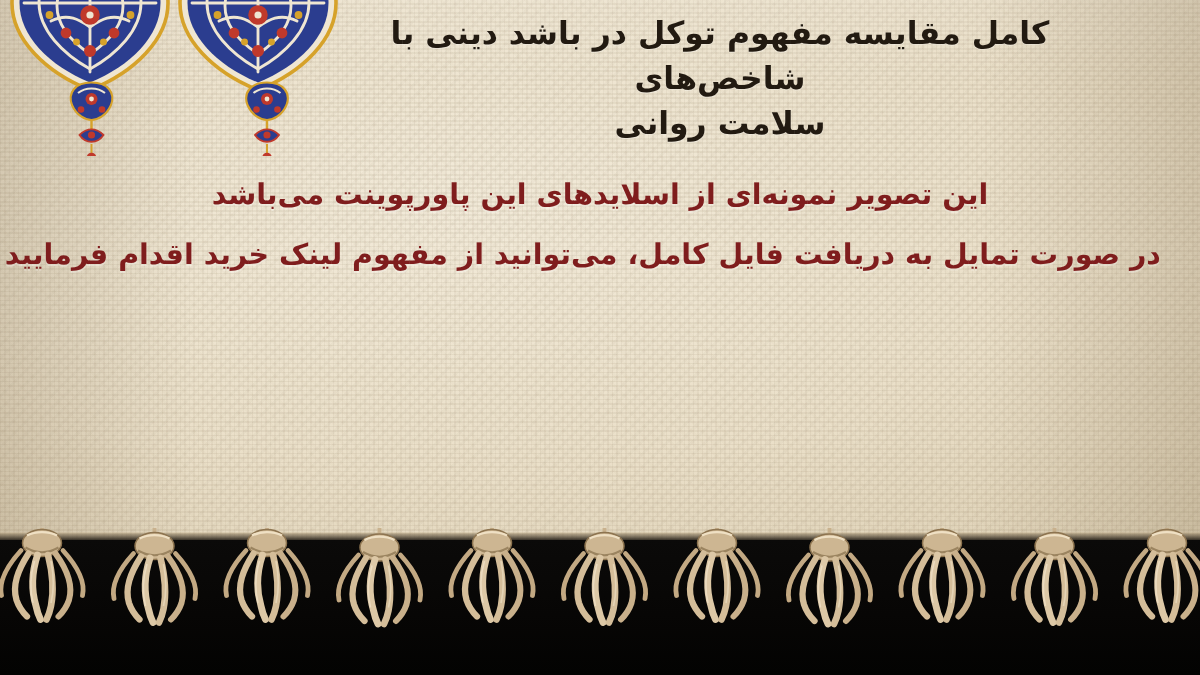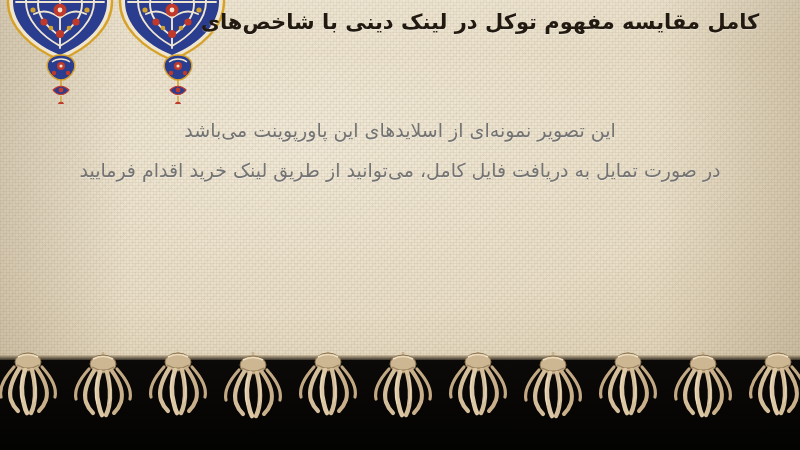--- a/index.html
+++ b/index.html
@@ -81,22 +81,22 @@
   .body-wrap {
     position: absolute;
     top: 110px;
     left: 0;
     right: 0;
     text-align: center;
     padding: 0 26px;
   }
   .body-line {
     font-size: 19px;
-    font-weight: 400;
-    color: #737373;
+    font-weight: 700;
+    color: #7f1d1d;
     line-height: 2.12;
     text-shadow: 0 1px 0 rgba(255,255,255,0.30);
     white-space: nowrap;
   }
 
   
   .bottom-band {
     position: absolute;
     left: 0;
     bottom: 0;
@@ -201,26 +201,27 @@
       <g transform="translate(61,74)">
         <use href="#pendant"></use>
       </g>
       <g transform="translate(178,74)">
         <use href="#pendant"></use>
       </g>
     </svg>
   </div>
 
   <div class="title-wrap">
-    <div class="title-line">کامل مقایسه مفهوم توکل در لینک دینی با شاخص‌های</div>
+    <div class="title-line">کامل مقایسه مفهوم توکل در باشد دینی با شاخص‌های</div>
+    <div class="title-line">سلامت روانی</div>
   </div>
 
   <div class="body-wrap">
     <div class="body-line">این تصویر نمونه‌ای از اسلایدهای این پاورپوینت می‌باشد</div>
-    <div class="body-line">در صورت تمایل به دریافت فایل کامل، می‌توانید از طریق لینک خرید اقدام فرمایید</div>
+    <div class="body-line">در صورت تمایل به دریافت فایل کامل، می‌توانید از مفهوم لینک خرید اقدام فرمایید</div>
   </div>
 
   <div class="band-edge"></div>
   <div class="bottom-band"></div>
 
   <div class="fringe">
     <svg width="800" height="78" viewBox="0 0 800 78" xmlns="http://www.w3.org/2000/svg">
       <defs>
         <g id="tassel">
 

